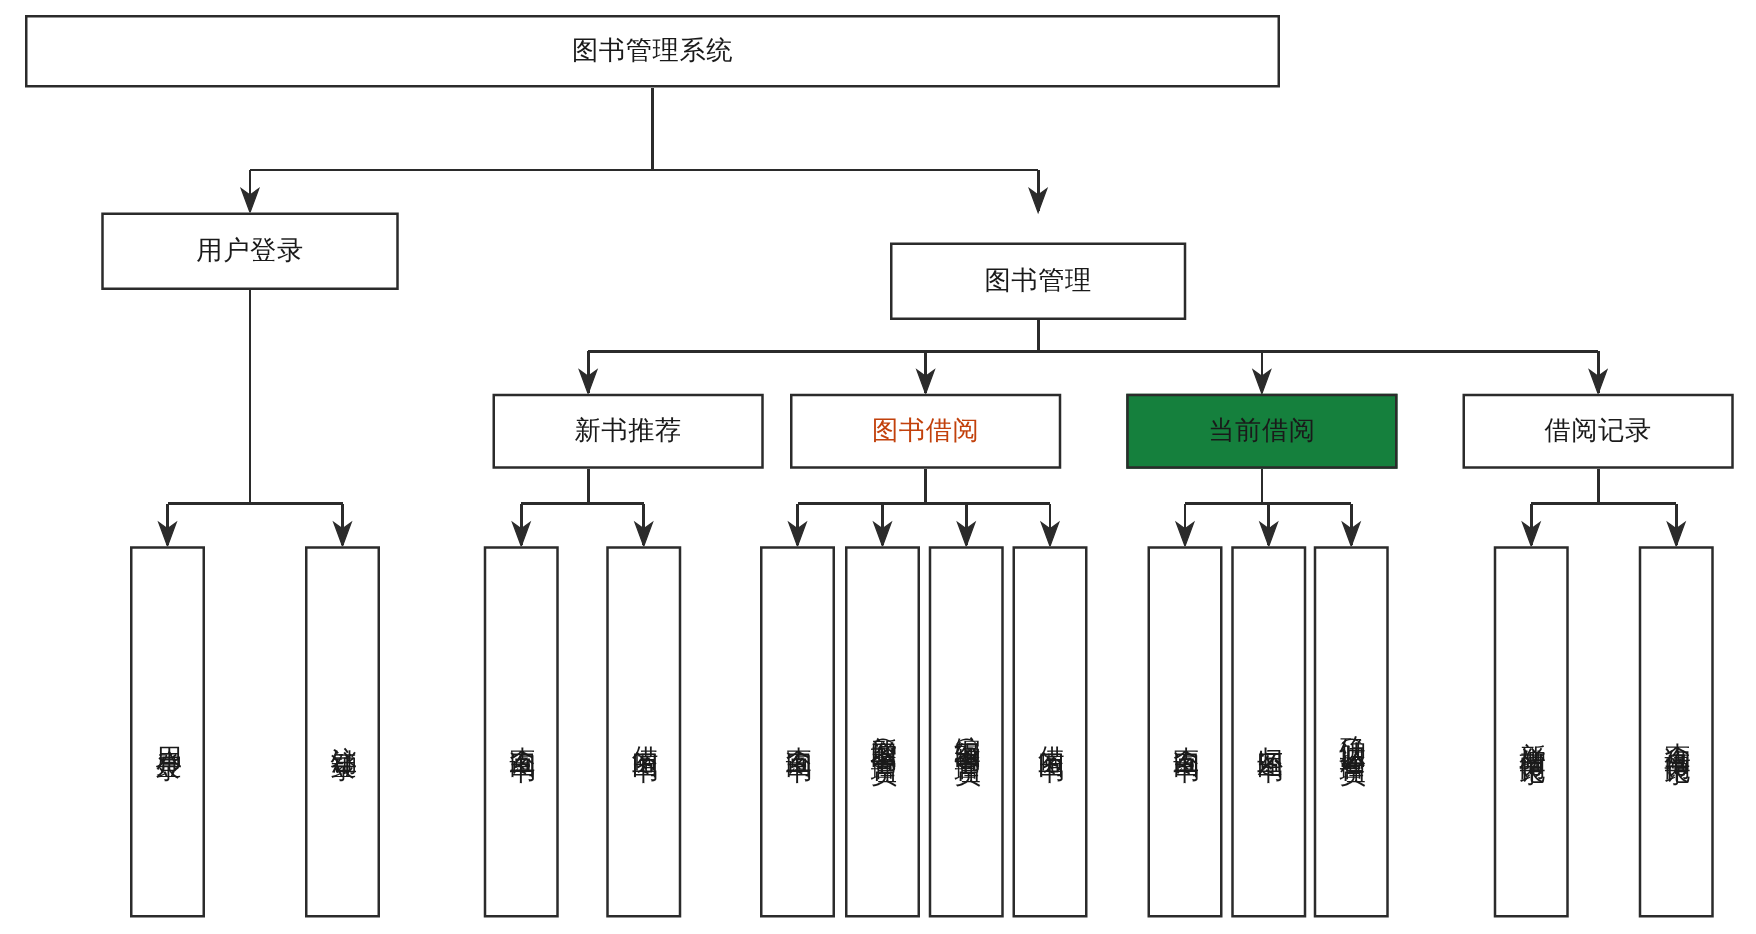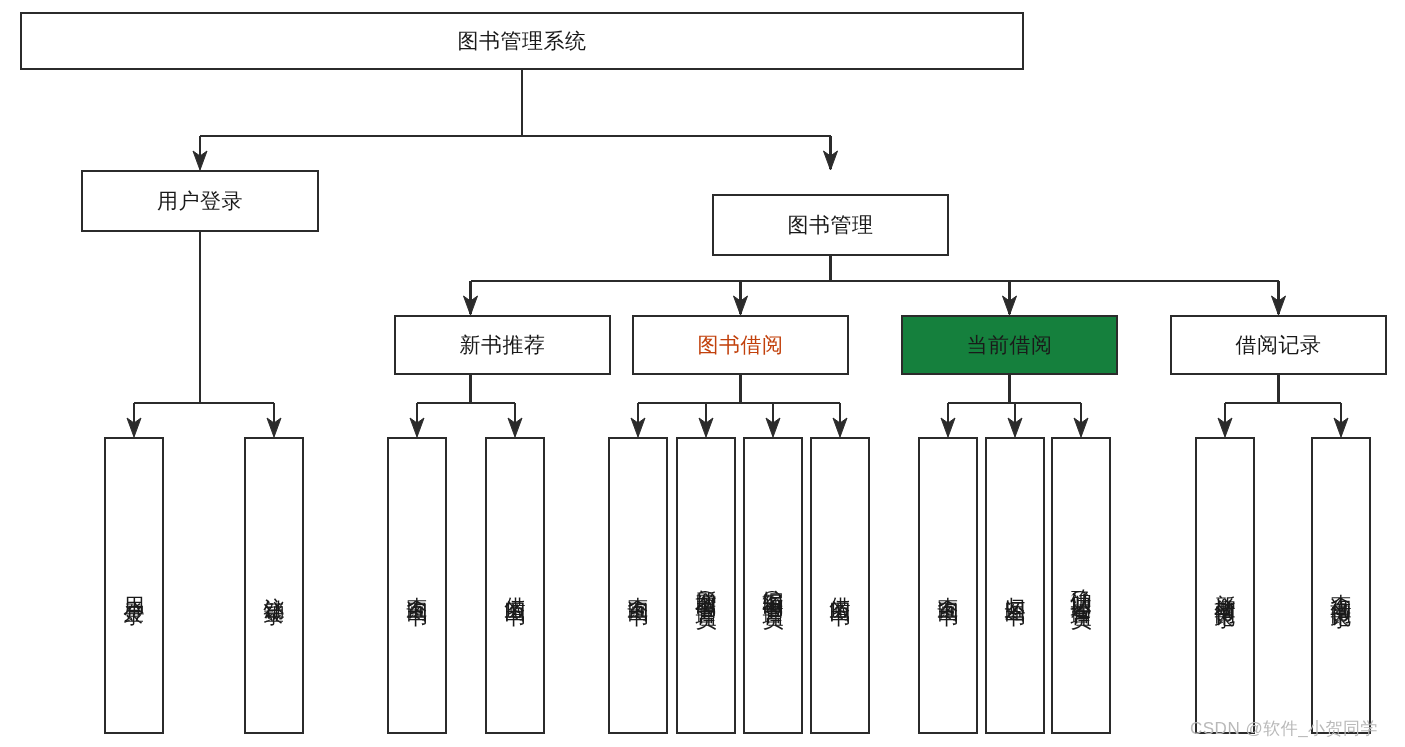--- a/index.html
+++ b/index.html
@@ -179,14 +179,13 @@
       <div class="node vert" style="left: 1051px; top: 437px; width: 60px; height: 297px; border-color: rgb(43, 43, 43); background: rgb(255, 255, 255);">
         <span class="label" style="color: rgb(26, 26, 26);">确认归还（管理员）</span>
       </div>
       <div class="node vert" style="left: 1195px; top: 437px; width: 60px; height: 297px; border-color: rgb(43, 43, 43); background: rgb(255, 255, 255);">
         <span class="label" style="color: rgb(26, 26, 26);">新增借阅记录</span>
       </div>
       <div class="node vert" style="left: 1311px; top: 437px; width: 60px; height: 297px; border-color: rgb(43, 43, 43); background: rgb(255, 255, 255);">
         <span class="label" style="color: rgb(26, 26, 26);">查询借阅记录</span>
       </div>
     </div>
-  <div class="watermark" style="left: 1190px; top: 717px; color: rgb(185, 185, 185);">CSDN @软件_小贺同学</div>
 </div>
 
 </body></html>

